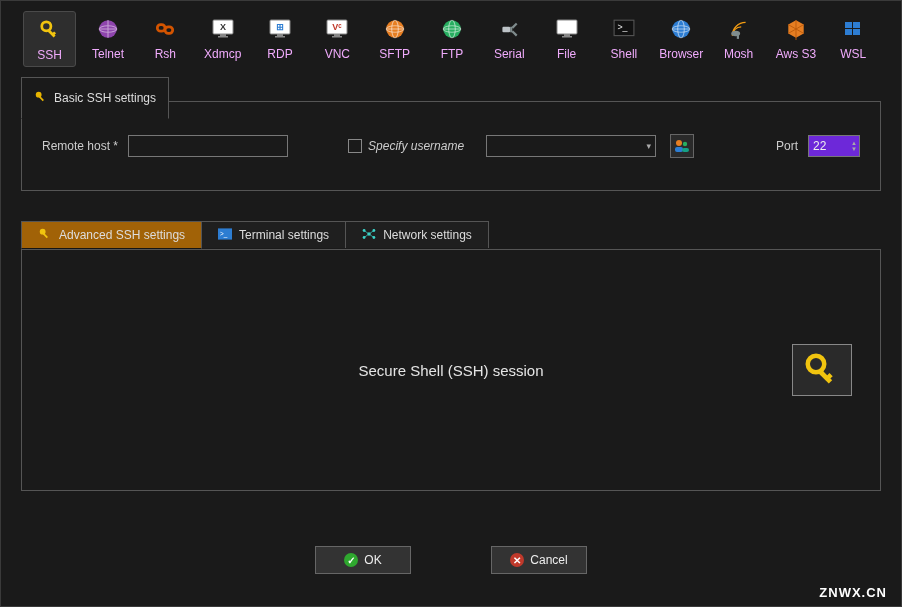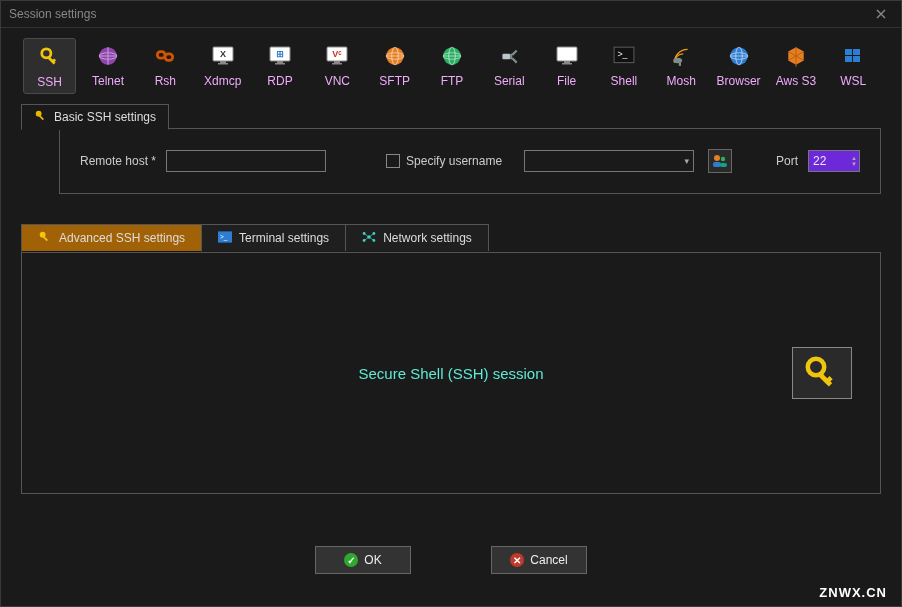--- a/index.html
+++ b/index.html
@@ -69,51 +69,50 @@
   
   .basic-wrap {
     margin: 28px 20px 0 20px;
     position: relative;
   }
   .basic-tab {
     position: absolute;
     top: -24px;
     left: 0;
     height: 24px;
-    padding: 0 12px;
+    padding: 8px 12px;
     display: flex;
     align-items: center;
     gap: 6px;
     background: #1a1a1a;
     border: 1px solid #555;
     border-bottom: 1px solid #1a1a1a;
     color: #ddd;
     font-size: 12px;
     z-index: 2;
   }
   .basic-box {
     border: 1px solid #555;
     height: 56px;
     display: flex;
     align-items: center;
-    padding: 4px 20px;
+    padding: 16px 20px;
     gap: 10px;
-    margin-left: 38px;
   }
   .lbl { color:#ccc; font-size:12px; }
   .txt {
     background:#1a1a1a;
     border:1px solid #777;
     color:#eee;
     height:20px;
     padding:0 4px;
     font-size:12px;
   }
   .remote-host { width: 150px; margin-right: 50px;}
-  .specify { display:flex; align-items:flex-end; gap:6px; margin-right:12px;}
+  .specify { display:flex; align-items:flex-end; gap:6px; margin-right:12px;font-style:italic;}
   .chk {
     width:12px; height:12px;
     border:1px solid #888;
     background:#1a1a1a;
     display:inline-block;
   }
   .user-combo {
     width:160px; height:20px;
     border:1px solid #777;
     display:flex; align-items:center; justify-content:flex-end;
@@ -167,21 +166,21 @@
   .sec-content {
     margin: 0 20px;
     border:1px solid #555;
     height: 240px;
     position:relative;
     display:flex;
     align-items:center;
     justify-content:center;
   }
   .session-desc {
-    color:#5eead4;
+    color:#e5e5e5;
     font-size:15px;
   }
   .big-key {
     position:absolute;
     right:28px;
     top:50%;
     transform:translateY(-50%);
     width:58px; height:50px;
     border:1px solid #888;
     background:#2a2a2a;
@@ -228,28 +227,20 @@
 
   .small-key {
     width:14px; height:14px; display:inline-block;
   }
 </style>
 </head>
 <body>
 
 <div class="window">
 
-  <div class="titlebar">
-    <span class="title">Session settings</span>
-    <span class="close">
-      <svg width="10" height="10" viewBox="0 0 10 10">
-          <path d="M1 1L9 9M9 1L1 9" stroke="#888" stroke-width="1.4"></path>
-        </svg>
-    </span>
-  </div>
 
   <div class="types" id="types-container">
       <div class="type-item selected">
         <span class="type-icon">
           <svg width="24" height="22" viewBox="0 0 24 24">
             <circle cx="8" cy="8" r="5" fill="none" stroke="#f1c40f" stroke-width="3"></circle>
             <rect x="11" y="11" width="10" height="3" transform="rotate(45 11 11)" fill="#f1c40f"></rect>
             <rect x="16.5" y="13.5" width="3" height="3" transform="rotate(45 16.5 13.5)" fill="#f1c40f"></rect>
           </svg>
         </span>
@@ -356,38 +347,38 @@
           <svg width="22" height="20" viewBox="0 0 20 18">
             <rect x="1" y="1" width="18" height="14" fill="#111" stroke="#555"></rect>
             <text x="4" y="10" fill="#eee" font-size="8">&gt;_</text>
           </svg>
         </span>
         <span class="type-label">Shell</span>
       </div>
       <div class="type-item">
         <span class="type-icon">
           <svg width="22" height="22" viewBox="0 0 20 20">
+            <circle cx="10" cy="10" r="8" fill="#2d7dd2"></circle>
+            <ellipse cx="10" cy="10" rx="8" ry="3" fill="none" stroke="rgba(255,255,255,.5)"></ellipse>
+            <ellipse cx="10" cy="10" rx="3" ry="8" fill="none" stroke="rgba(255,255,255,.5)"></ellipse>
+            <line x1="2" y1="10" x2="18" y2="10" stroke="rgba(255,255,255,.5)"></line>
+          </svg>
+        </span>
+        <span class="type-label">Browser</span>
+      </div>
+      <div class="type-item">
+        <span class="type-icon">
+          <svg width="22" height="22" viewBox="0 0 20 20">
             <path d="M4 16 A12 12 0 0 1 16 4" fill="none" stroke="#f39c12" stroke-width="1.2"></path>
             <path d="M4 16 A8 8 0 0 1 12 8" fill="none" stroke="#f39c12" stroke-width="1.2"></path>
             <ellipse cx="7" cy="14" rx="4" ry="2.5" fill="#7f8c8d"></ellipse>
             <rect x="8" y="15" width="2" height="4" fill="#7f8c8d"></rect>
           </svg>
         </span>
         <span class="type-label">Mosh</span>
-      </div>
-      <div class="type-item">
-        <span class="type-icon">
-          <svg width="22" height="22" viewBox="0 0 20 20">
-            <circle cx="10" cy="10" r="8" fill="#2d7dd2"></circle>
-            <ellipse cx="10" cy="10" rx="8" ry="3" fill="none" stroke="rgba(255,255,255,.5)"></ellipse>
-            <ellipse cx="10" cy="10" rx="3" ry="8" fill="none" stroke="rgba(255,255,255,.5)"></ellipse>
-            <line x1="2" y1="10" x2="18" y2="10" stroke="rgba(255,255,255,.5)"></line>
-          </svg>
-        </span>
-        <span class="type-label">Browser</span>
       </div>
       <div class="type-item">
         <span class="type-icon">
           <svg width="22" height="22" viewBox="0 0 20 20">
             <path d="M10 2l7 4v8l-7 4-7-4V6z" fill="#e67e22"></path>
             <path d="M10 2v18M3 6l7 4 7-4M3 14l7-4 7 4" stroke="#b9590a" stroke-width="0.8" fill="none"></path>
           </svg>
         </span>
         <span class="type-label">Aws S3</span>
       </div>

